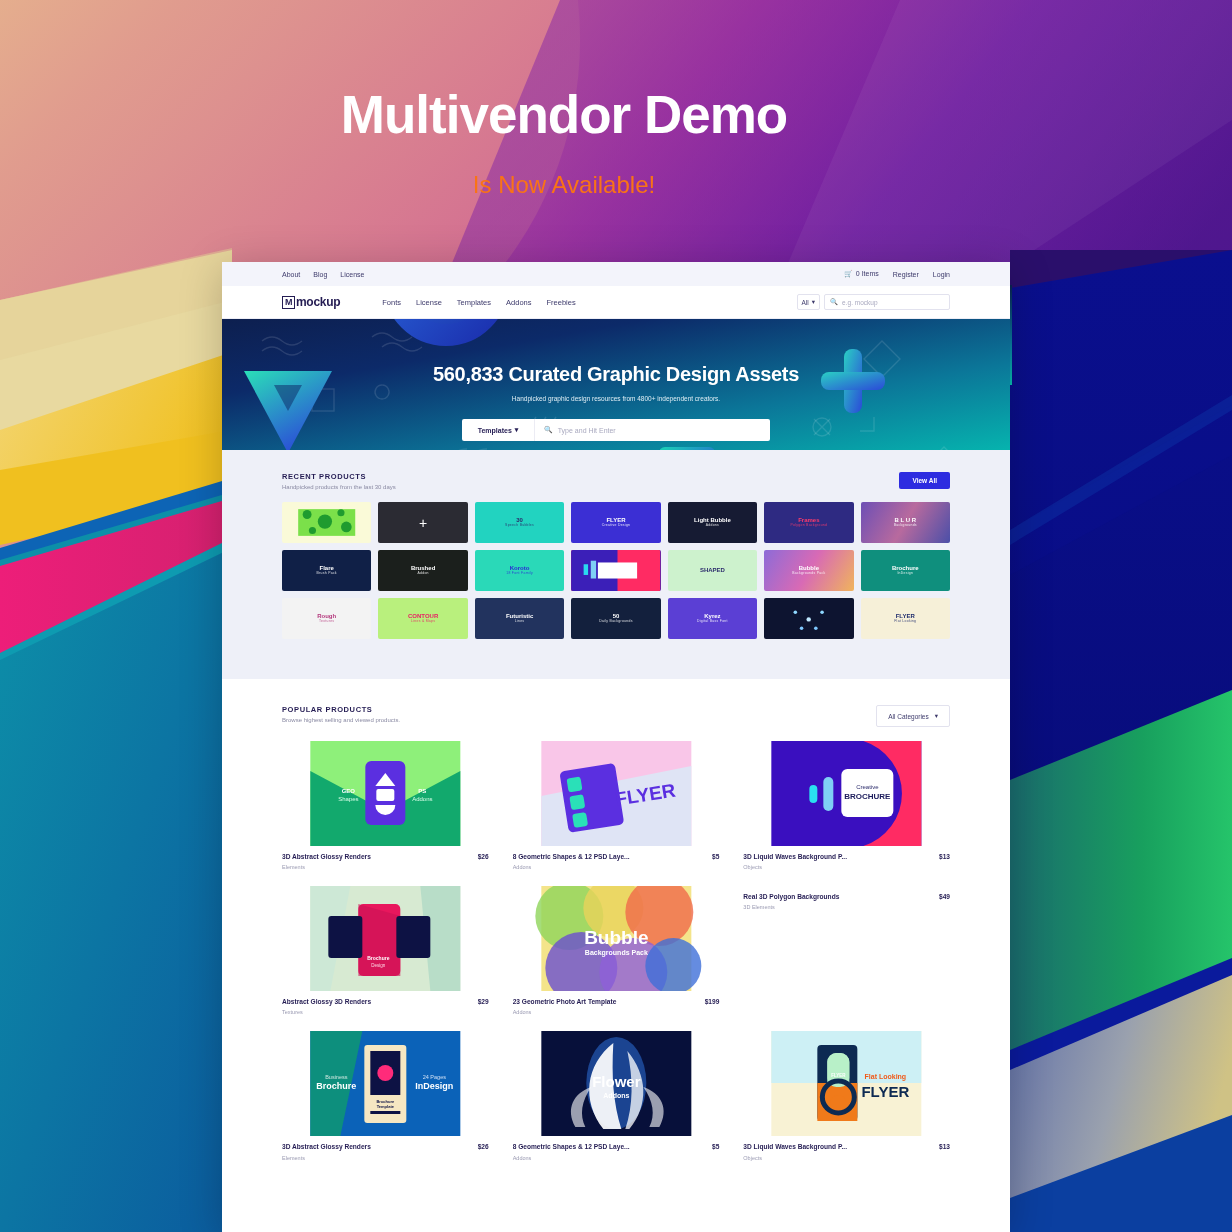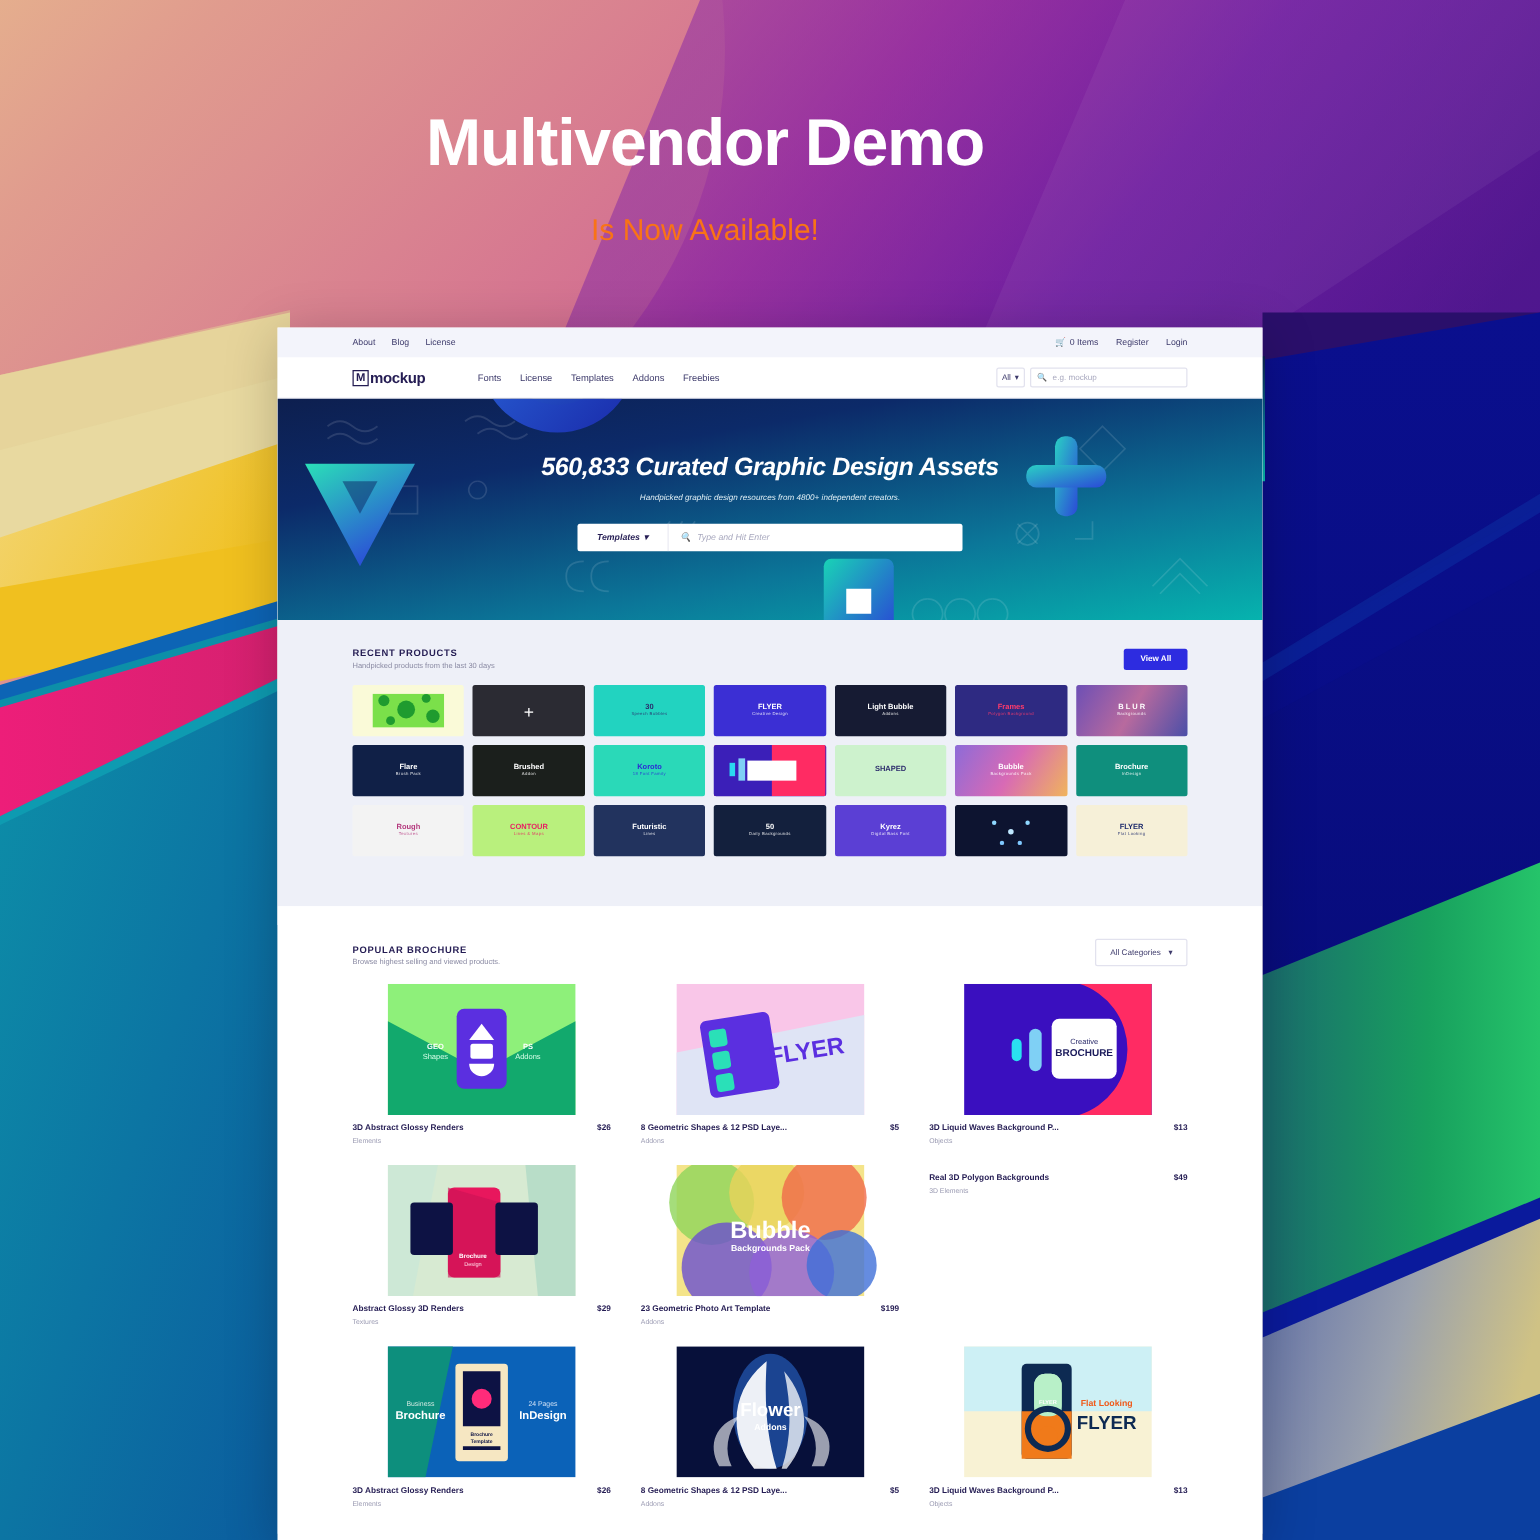--- a/index.html
+++ b/index.html
@@ -56,41 +56,40 @@
     border:1px solid #e2e2ee;border-radius:2px;height:14px;padding:0 4px;
     display:flex;align-items:center;gap:3px;font-size:6.5px;color:#3d3a6b;background:#fff;
   }
   .searchbox{
     border:1px solid #e2e2ee;border-radius:2px;height:14px;width:114px;
     display:flex;align-items:center;gap:4px;padding:0 5px;font-size:6.5px;color:#a9a9bf;background:#fff;
   }
 
   
   .hero{
-    position:relative;height:177px;overflow:hidden;
+    position:relative;height:131px;overflow:hidden;
     background:linear-gradient(170deg,#0d1f4f 0%,#0c2a69 28%,#0b7799 68%,#06b3ae 100%);
-    font-style:italic;
   }
   .hero-deco{position:absolute;inset:0;}
   .hero-inner{position:relative;z-index:3;text-align:center;padding-top:44px;}
   .hero-h1{font-size:20px;font-weight:bold;color:#fff;margin:0;letter-spacing:-.3px;}
   .hero-p{font-size:6.5px;color:#dfeef5;margin:9px 0 0 0;}
   .hero-search{
     margin:17px auto 0;width:308px;height:22px;background:#fff;border-radius:2px;
     display:flex;align-items:center;overflow:hidden;
   }
   .hs-sel{
     width:72px;height:100%;display:flex;align-items:center;justify-content:center;gap:3px;
     font-size:7px;font-weight:bold;color:#241c53;border-right:1px solid #ececf4;
   }
   .hs-input{display:flex;align-items:center;gap:5px;padding-left:9px;font-size:7px;color:#a9a9bf;}
 
   
   .recent{background:#eef0f8;padding:22px 60px 40px;}
-  .sec-head{display:flex;align-items:flex-end;margin-bottom:12px;}
+  .sec-head{display:flex;align-items:flex-start;margin-bottom:12px;}
   .sec-title{font-size:7.5px;font-weight:bold;color:#241c53;letter-spacing:.6px;margin:0;}
   .sec-sub{font-size:6px;color:#8a8aa3;margin:3px 0 0 0;}
   .btn-viewall{
     margin-left:auto;background:#2d2ce0;color:#fff;font-size:6.5px;font-weight:bold;
     padding:5px 13px;border-radius:2px;border:none;cursor:pointer;
   }
   .grid8{display:grid;grid-template-columns:repeat(7,1fr);gap:7px;}
   .thumb{
     height:41px;border-radius:2px;overflow:hidden;position:relative;
     background:#222;display:flex;align-items:center;justify-content:center;
@@ -410,21 +409,21 @@
         </div>
         <div class="thumb" style="background:#f6f0d8;">
           <div class="tl" style="color:#1d2a6b">FLYER<small>Flat Looking</small></div>
         </div>
       </div>
   </div>
 
   <div class="popular">
     <div class="sec-head">
       <div>
-        <h3 class="sec-title">POPULAR BROCHURE</h3>
+        <h3 class="sec-title">POPULAR PRODUCTS</h3>
         <p class="sec-sub">Browse highest selling and viewed products.</p>
       </div>
       <div class="pp-sel">
         <span>All Categories</span>
         <span>▾</span>
       </div>
     </div>
     <div class="pgrid" id="popular-grid">
         <div class="pcard">
           <div class="pthumb"><svg viewBox="0 0 150 105" style="width:100%;height:100%">

